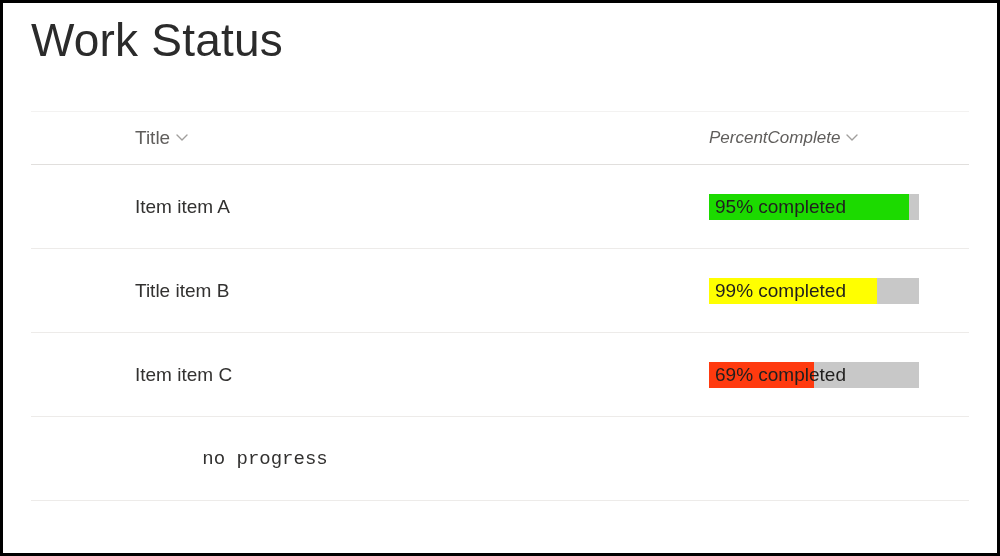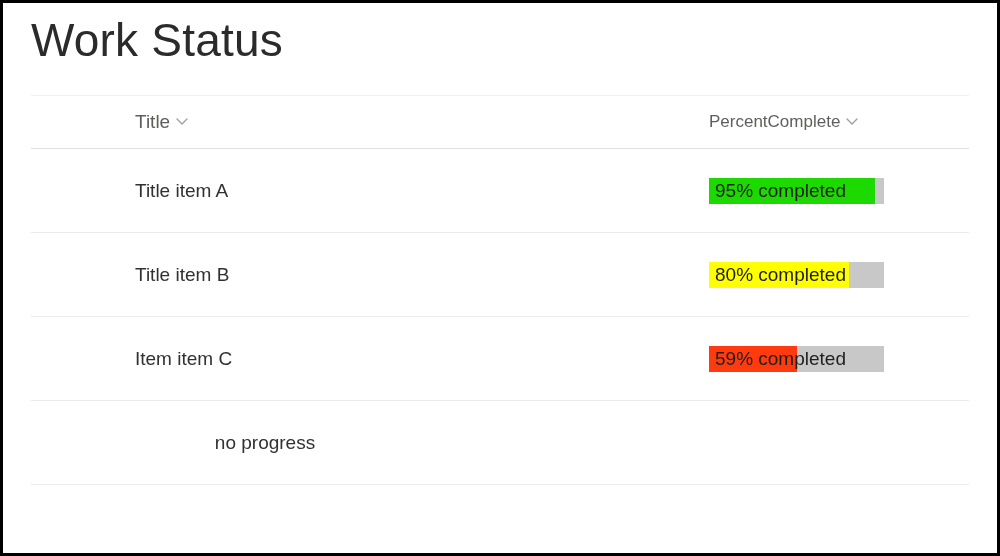--- a/index.html
+++ b/index.html
@@ -8,21 +8,21 @@
       font-family: "Segoe UI", "Segoe UI Web", -apple-system, BlinkMacSystemFont, sans-serif;
       background: #fff;
       color: #323130;
       border: 3px solid #000;
       padding: 10px 28px 10px 28px;
     }
     .page-title {
       font-size: 46px;
       font-weight: 300;
       color: #2b2b2b;
-      margin-bottom: 28px;
+      margin-bottom: 44px;
       letter-spacing: 0.2px;
     }
     .list {
       width: 100%;
     }
     .list-header, .list-row {
       display: flex;
       align-items: center;
       border-bottom: 1px solid #edebe9;
       min-height: 84px;
@@ -37,43 +37,43 @@
     .cell-spacer { width: 104px; flex: 0 0 104px; }
     .cell-title  { flex: 1 1 auto; padding-right: 12px; font-size: 19px; }
     .cell-pc     { width: 260px; flex: 0 0 260px; }
     .hdr-label { display: inline-flex; align-items: center; gap: 6px; cursor: pointer; user-select: none; }
     .chev { width: 12px; height: 12px; color: #a19f9d; }
     .chev svg { display:block; width:12px; height:12px; }
     .row-title { color: #323130; }
 
     .progress-wrap {
       position: relative;
-      width: 175px;
+      width: 210px;
       height: 26px;
       background: #c8c8c8;
     }
     .progress-fill {
       position: absolute;
       left: 0; top: 0; bottom: 0;
     }
     .progress-label {
       position: absolute;
       left: 6px; top: 0; bottom: 0;
       display: flex; align-items: center;
       font-size: 19px;
       color: #201f1e;
       white-space: nowrap;
     }
     .no-progress {
       font-size: 19px;
       color: #323130;
     }
 
-    .cell-pc.header-cell { text-align: left; }
-    .cell-pc.centered { display:flex; justify-content:center; }
+    .cell-pc.header-cell { text-align: left; font-style: italic; }
+    .cell-pc.centered { display:flex; justify-content:center;font-family:Liberation Mono, monospace; }
   </style>
 </head>
 <body>
 
 <h1 class="page-title">Work Status</h1>
 
 <div class="list">
 
   <div class="list-header">
     <div class="cell-spacer"></div>
@@ -95,45 +95,45 @@
               <path d="M1 3 L6 8 L11 3" fill="none" stroke="currentColor" stroke-width="1.4" stroke-linecap="round" stroke-linejoin="round"></path>
             </svg>
         </span>
       </span>
     </div>
   </div>
 
   <div id="rows">
       <div class="list-row">
         <div class="cell-spacer"></div>
-        <div class="cell-title row-title">Title item A</div>
+        <div class="cell-title row-title">Item item A</div>
         <div class="cell-pc">
           <div class="progress-wrap">
             <div class="progress-fill" style="width: 95%; background: rgb(28, 218, 0);"></div>
             <div class="progress-label">95% completed</div>
           </div>
         </div>
       </div>
       <div class="list-row">
         <div class="cell-spacer"></div>
         <div class="cell-title row-title">Title item B</div>
         <div class="cell-pc">
           <div class="progress-wrap">
             <div class="progress-fill" style="width: 80%; background: rgb(255, 255, 0);"></div>
-            <div class="progress-label">80% completed</div>
+            <div class="progress-label">99% completed</div>
           </div>
         </div>
       </div>
       <div class="list-row">
         <div class="cell-spacer"></div>
         <div class="cell-title row-title">Item item C</div>
         <div class="cell-pc">
           <div class="progress-wrap">
             <div class="progress-fill" style="width: 50%; background: rgb(255, 58, 15);"></div>
-            <div class="progress-label">59% completed</div>
+            <div class="progress-label">69% completed</div>
           </div>
         </div>
       </div>
       <div class="list-row">
         <div class="cell-spacer"></div>
         <div class="cell-pc centered">
           <span class="no-progress">no progress</span>
         </div>
       </div>
     </div>

